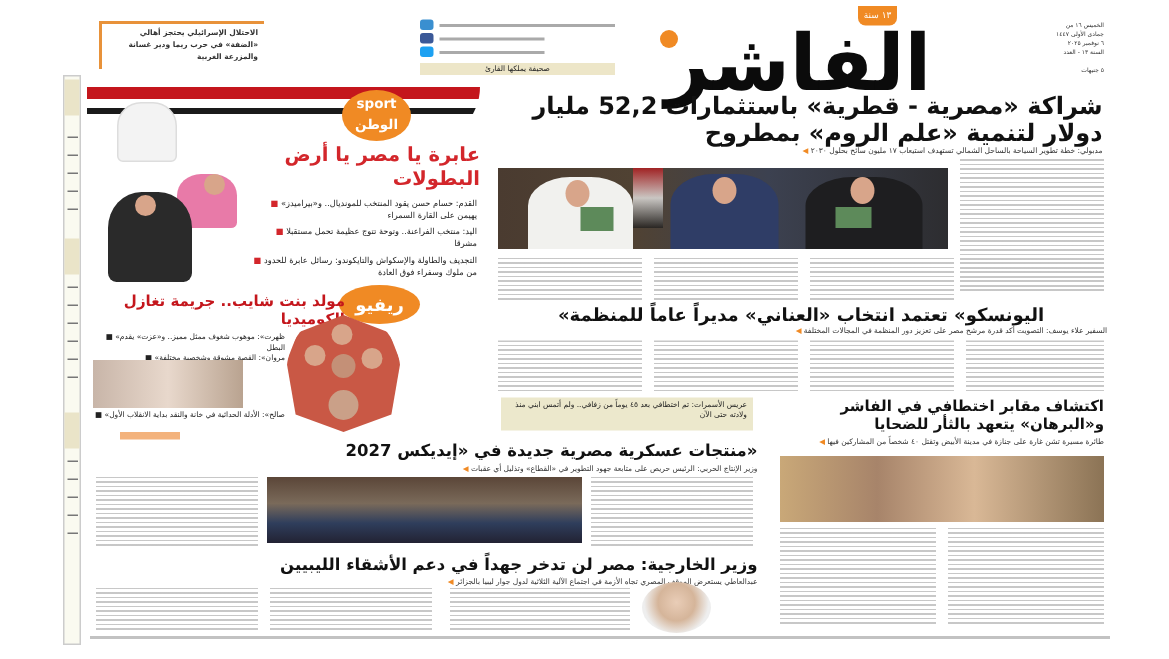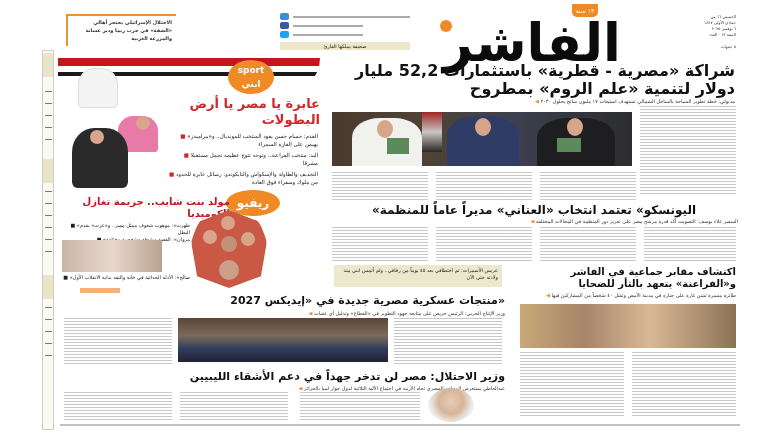--- a/index.html
+++ b/index.html
@@ -119,21 +119,21 @@
 <div class="teaser-box"><span>الاحتلال الإسرائيلي يحتجز أهالي «الضفة» في حرب ريما ودير غسانة والمزرعة الغربية</span></div>
 
 <div class="sport-panel">
   <div class="flag-wave"></div>
   <div class="athlete" style="left:20px;top:10px;width:40px;height:40px;background:#f3f3f3;border:1px solid #ddd"></div>
   <div class="athlete" style="left:60px;top:58px;width:40px;height:36px;background:#e87aa8"></div>
   <div class="athlete" style="left:14px;top:70px;width:56px;height:60px;background:#2a2a2a"></div>
   <div class="face" style="left:78px;top:58px;width:14px;height:14px"></div>
   <div class="face" style="left:32px;top:72px;width:14px;height:14px"></div>
 </div>
-<div class="sport-badge">sport ابني</div>
+<div class="sport-badge">sport الوطن</div>
 <div class="sport-title">عابرة يا مصر يا أرض البطولات</div>
 <div class="bullets">
   <p><span class="dot">■</span> <span>القدم: حسام حسن يقود المنتخب للمونديال.. و«بيراميدز» يهيمن على القارة السمراء</span></p>
   <p><span class="dot">■</span> <span>اليد: منتخب الفراعنة.. وتوحة تتوج عظيمة تحمل مستقبلا مشرقا</span></p>
   <p><span class="dot">■</span> <span>التجديف والطاولة والإسكواش والتايكوندو: رسائل عابرة للحدود من ملوك وسفراء فوق العادة</span></p>
 </div>
 
 <div class="drama-badge">ريفيو</div>
 <div class="drama-title">مولد بنت شايب.. جريمة تغازل الكوميديا</div>
 <div class="drama-bullets">
@@ -174,31 +174,31 @@
 
 <div class="unesco-h">«اليونسكو» تعتمد انتخاب «العناني» مديراً عاماً للمنظمة</div>
 <div class="unesco-sub"><span style="color:#f08a24">◀</span> <span>السفير علاء يوسف: التصويت أكد قدرة مرشح مصر على تعزيز دور المنظمة في المجالات المختلفة</span></div>
 <div class="cols txt-lines" style="left:332px;top:227px;width:96px;height:34px"></div>
 <div class="cols txt-lines" style="left:436px;top:227px;width:96px;height:34px"></div>
 <div class="cols txt-lines" style="left:540px;top:227px;width:96px;height:34px"></div>
 <div class="cols txt-lines" style="left:644px;top:227px;width:92px;height:34px"></div>
 
 <div class="quote-box"><span>عريس الأسمرات: تم اختطافي بعد ٤٥ يوماً من زفافي.. ولم أتمس ابني منذ ولادته حتى الآن</span></div>
 
-<div class="sudan-h">اكتشاف مقابر جماعية في الفاشر و«الفراعنة» يتعهد بالثأر للضحايا</div>
+<div class="sudan-h">اكتشاف مقابر اختطافي في الفاشر و«البرهان» يتعهد بالثأر للضحايا</div>
 <div class="sudan-sub"><span style="color:#f08a24">◀</span> <span>طائرة مسيرة تشن غارة على جنازة في مدينة الأبيض وتقتل ٤٠ شخصاً من المشاركين فيها</span></div>
 <div class="sudan-photo"></div>
 <div class="cols txt-lines" style="left:520px;top:352px;width:104px;height:64px"></div>
 <div class="cols txt-lines" style="left:632px;top:352px;width:104px;height:64px"></div>
 
 <div class="edex-h">منتجات عسكرية مصرية جديدة في «إيديكس 2027»</div>
 <div class="edex-sub"><span style="color:#f08a24">◀</span> <span>وزير الإنتاج الحربي: الرئيس حريص على متابعة جهود التطوير في «القطاع» وتذليل أي عقبات</span></div>
 <div class="edex-photo"></div>
 <div class="cols txt-lines" style="left:64px;top:318px;width:108px;height:46px"></div>
 <div class="cols txt-lines" style="left:394px;top:318px;width:108px;height:46px"></div>
 
-<div class="libya-h">وزير الاحتلال: مصر لن تدخر جهداً في دعم الأشقاء الليبيين</div>
+<div class="libya-h">وزير الخارجية: مصر لن تدخر جهداً في دعم الأشقاء الليبيين</div>
 <div class="libya-sub"><span style="color:#f08a24">◀</span> <span>عبدالعاطي يستعرض الموقف المصري تجاه الأزمة في اجتماع الآلية الثلاثية لدول جوار ليبيا بالجزائر</span></div>
 <div class="cols txt-lines" style="left:64px;top:392px;width:108px;height:28px"></div>
 <div class="cols txt-lines" style="left:180px;top:392px;width:108px;height:28px"></div>
 <div class="cols txt-lines" style="left:300px;top:392px;width:120px;height:28px"></div>
 <div class="portrait"></div>
 <div class="footer-line"></div>
 
 </body></html>

